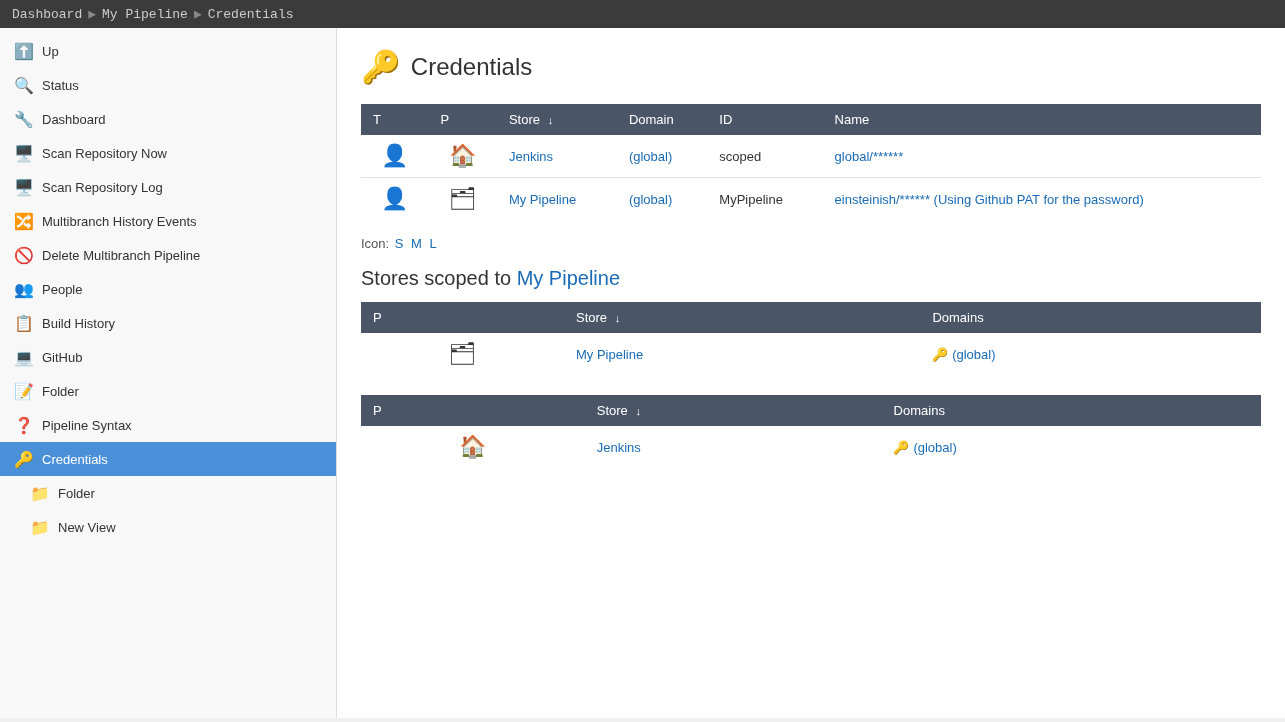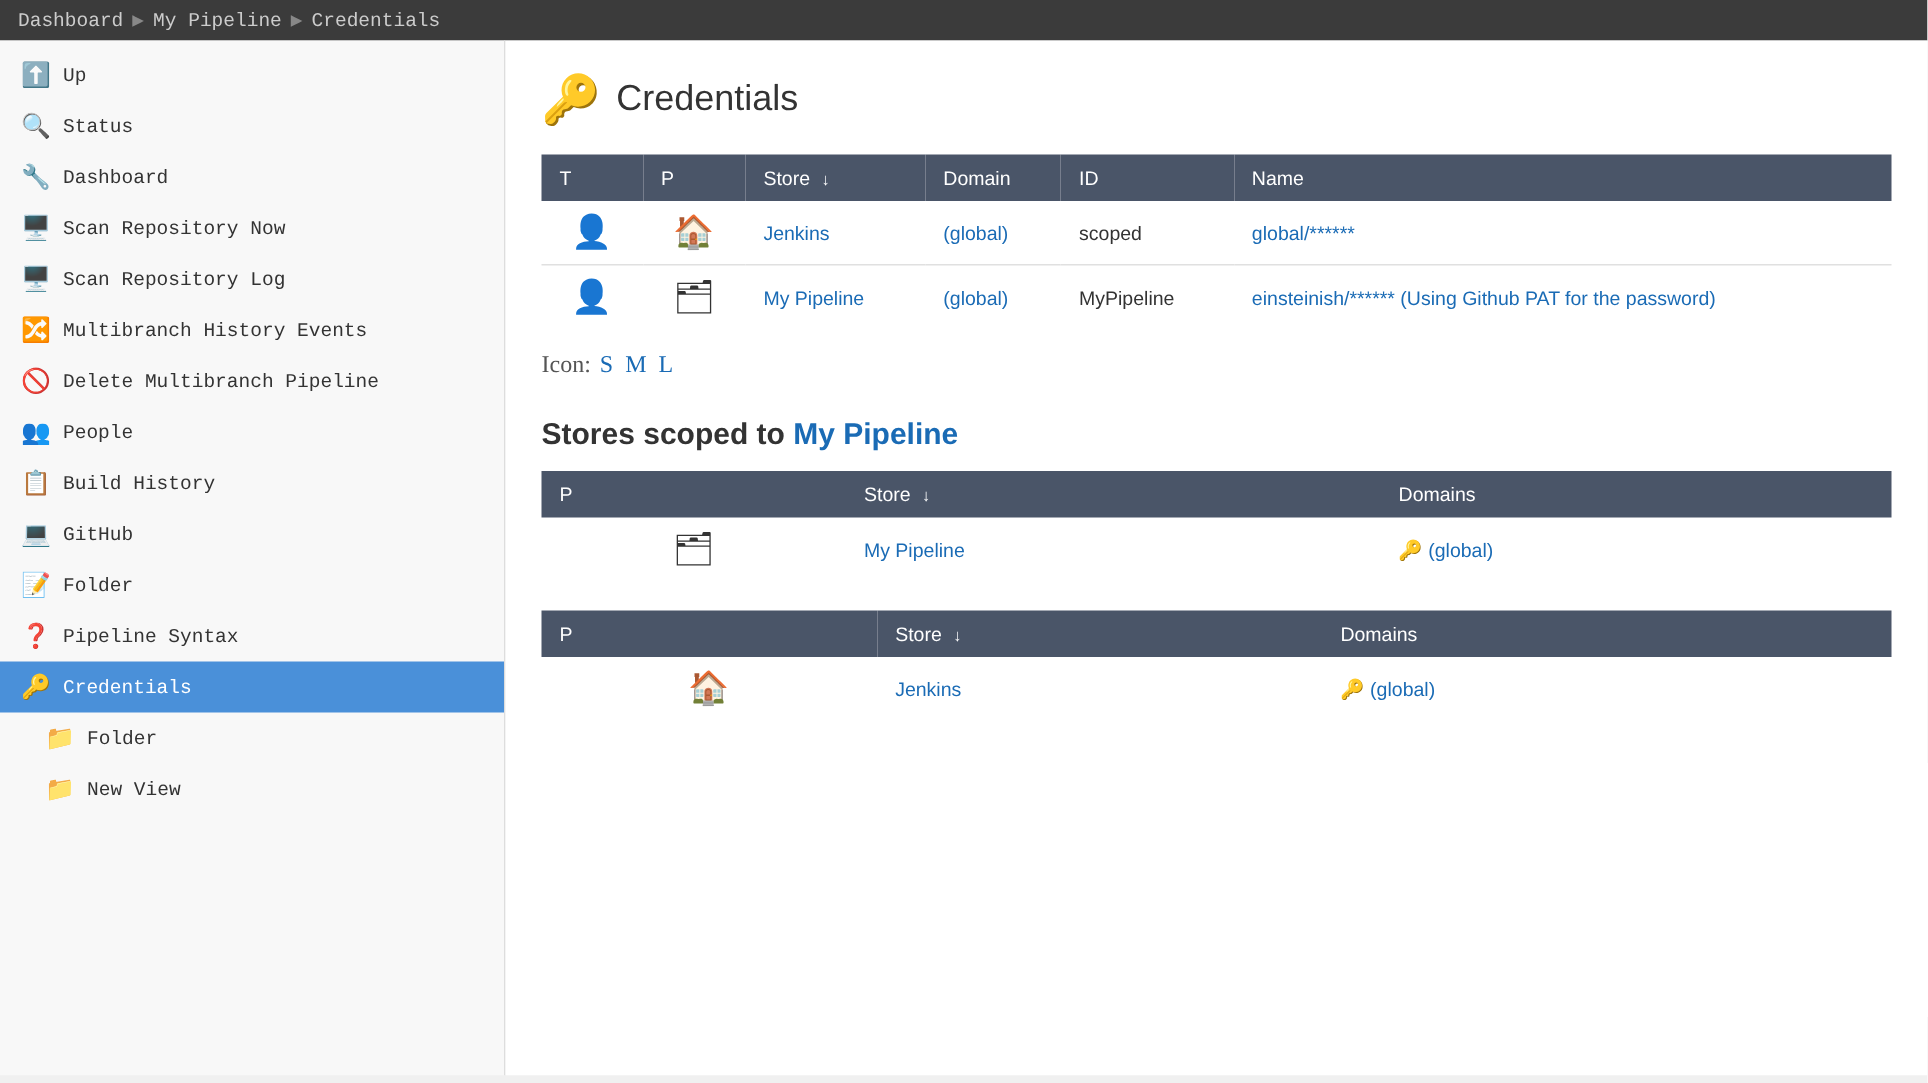--- a/index.html
+++ b/index.html
@@ -46,21 +46,21 @@
     }
     .sidebar-icon {
       width: 20px;
       height: 20px;
       display: flex;
       align-items: center;
       justify-content: center;
       font-size: 16px;
       flex-shrink: 0;
     }
-    .sidebar-label { font-size: 13px; font-family: Liberation Mono, monospace; }
+    .sidebar-label { font-size: 13px; }
 
     .sidebar-sub-item {
       display: flex;
       align-items: center;
       gap: 8px;
       padding: 7px 14px 7px 30px;
       cursor: pointer;
       color: #333;
       font-size: 13px;
     }
@@ -107,29 +107,29 @@
     }
     .cred-table tr:last-child td { border-bottom: none; }
     .cred-table a { color: #1a6bb5; text-decoration: none; }
 
     .sort-arrow { margin-left: 4px; font-size: 11px; }
 
     .icon-cell { text-align: center; }
     .row-icon { font-size: 22px; }
 
     
-    .icon-sizes { font-size: 16px; color: #555; margin-bottom: 16px; font-family: Liberation Serif, serif; }
+    .icon-sizes { font-size: 13px; color: #555; margin-bottom: 16px; }
     .icon-sizes a { color: #1a6bb5; text-decoration: none; margin: 0 2px; }
 
     
     .section-heading {
       font-size: 20px;
-      font-weight: bold;
+      font-weight: normal;
       margin-bottom: 12px;
-      margin-top: 26px;
+      margin-top: 16px;
       color: #333;
     }
     .section-heading a { color: #1a6bb5; text-decoration: none; }
 
     
     .store-table {
       width: 100%;
       border-collapse: collapse;
       margin-bottom: 20px;
     }

